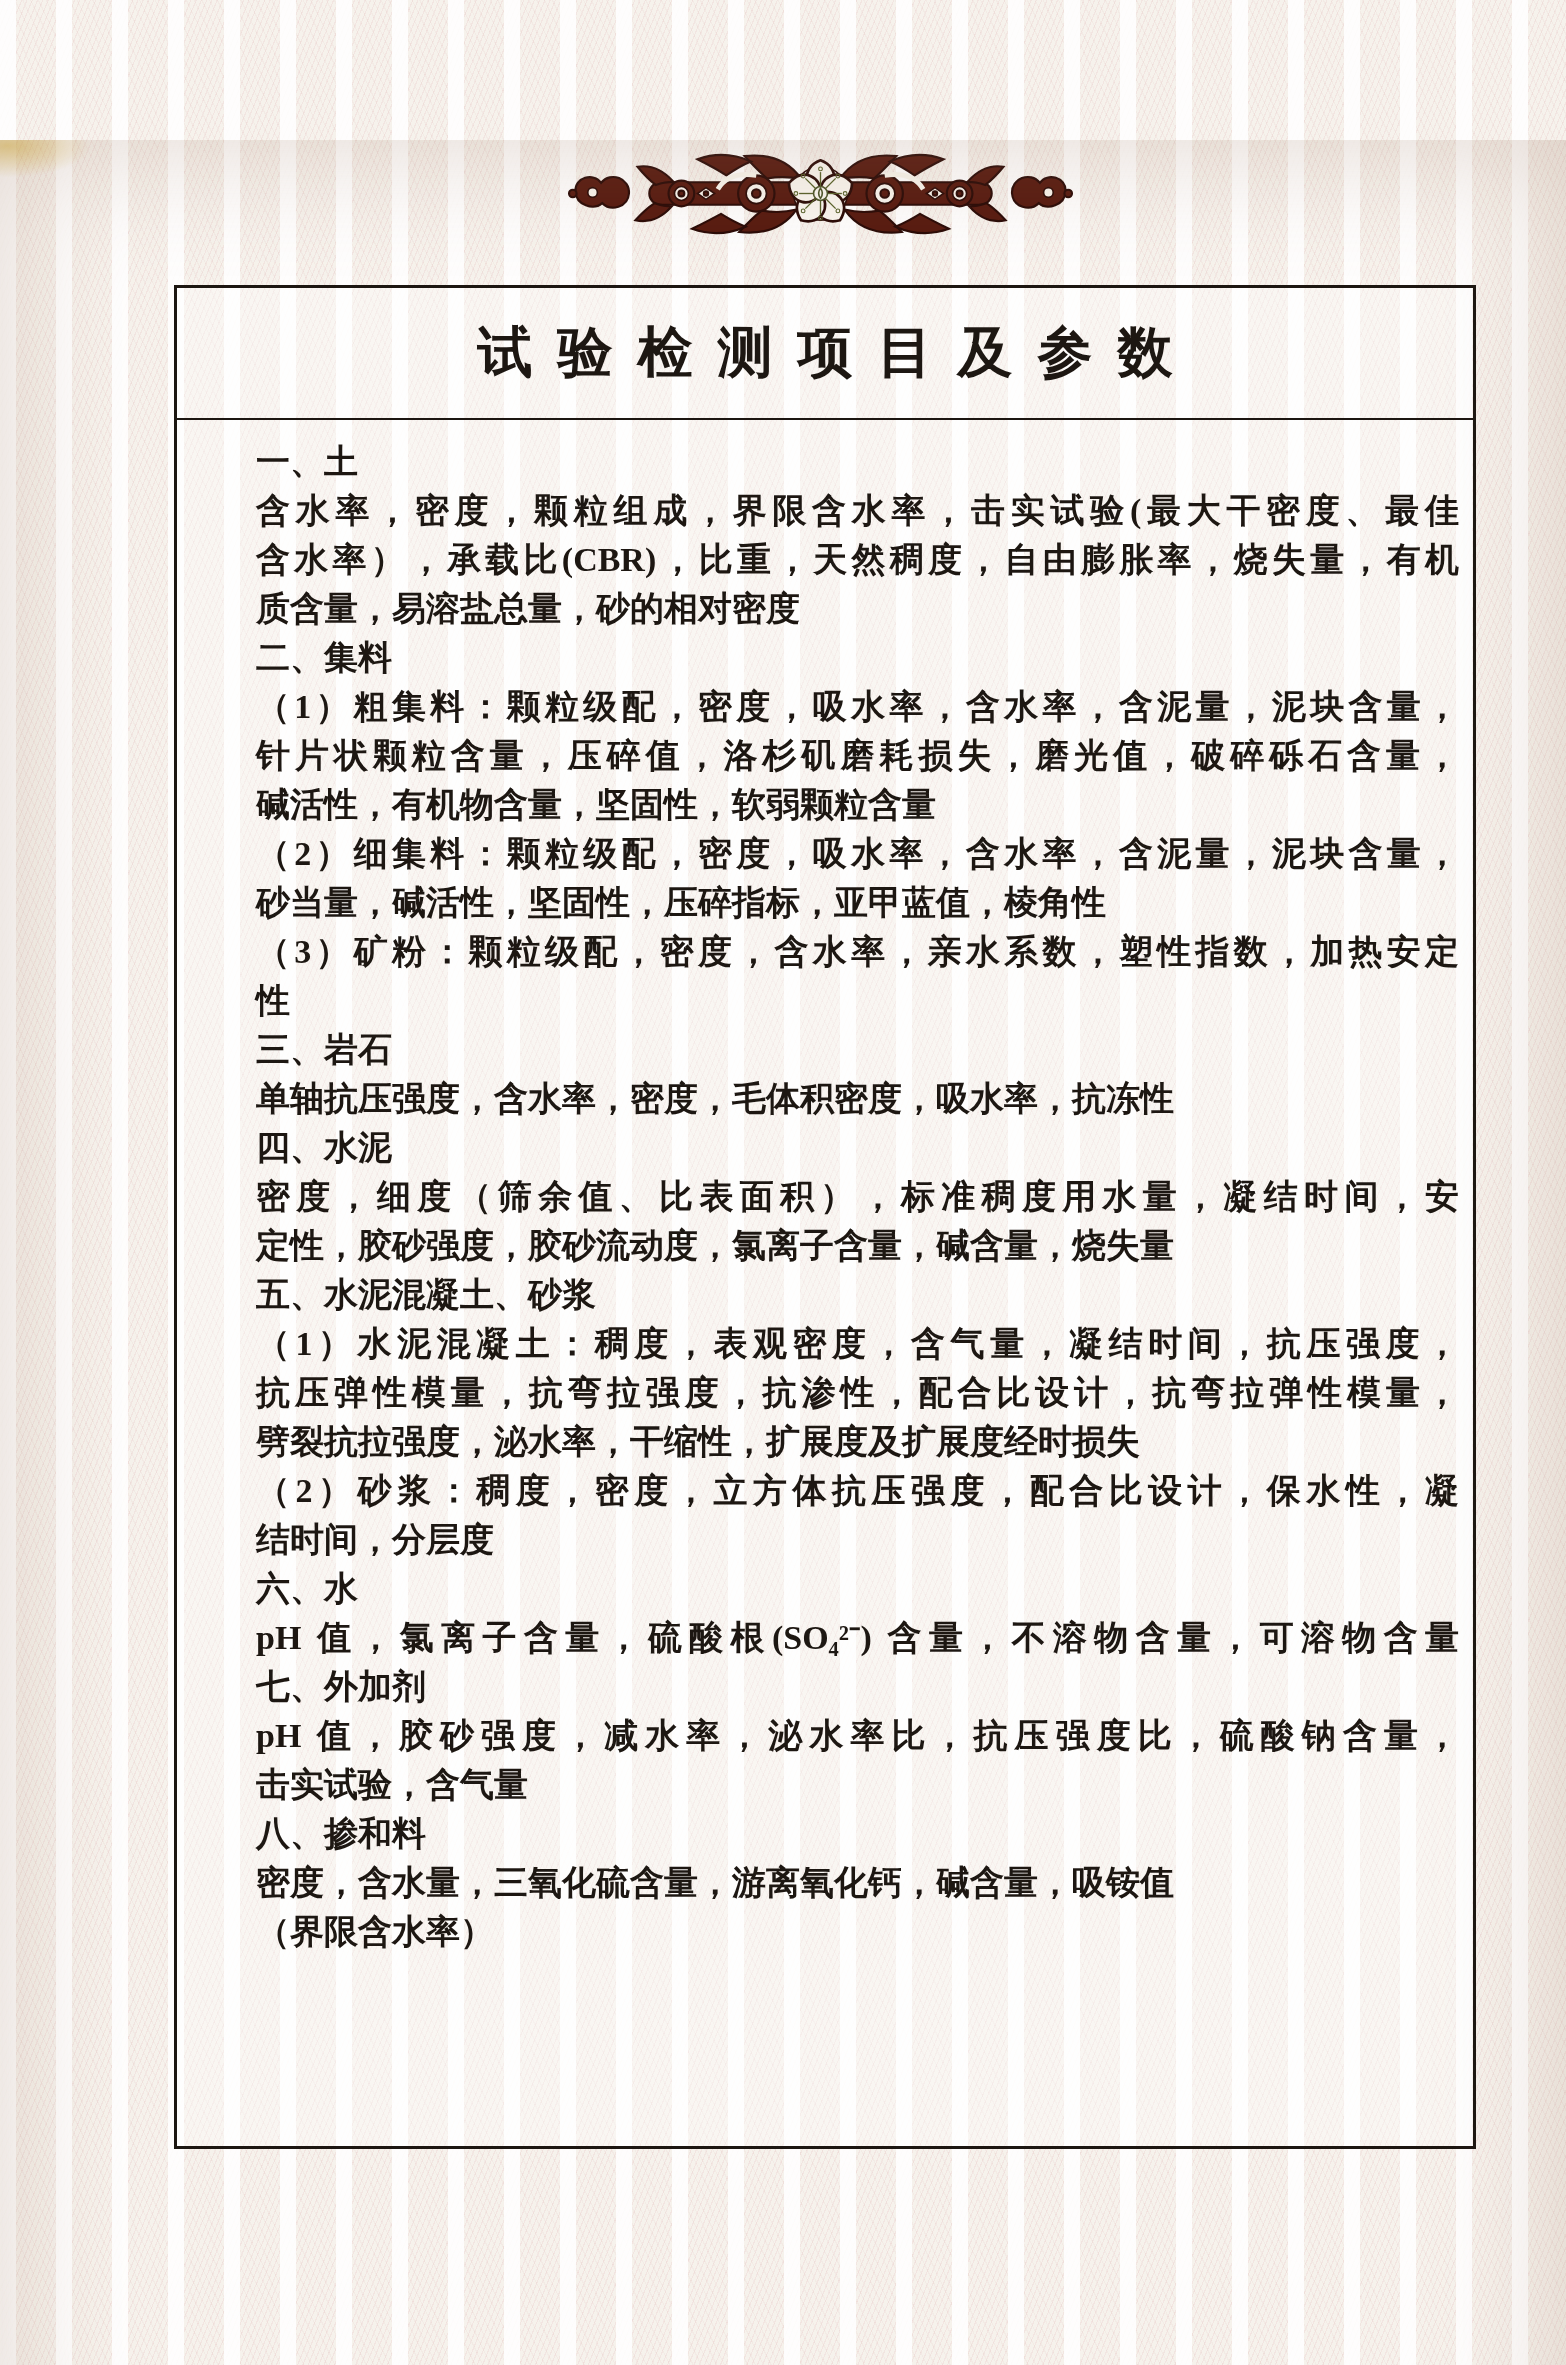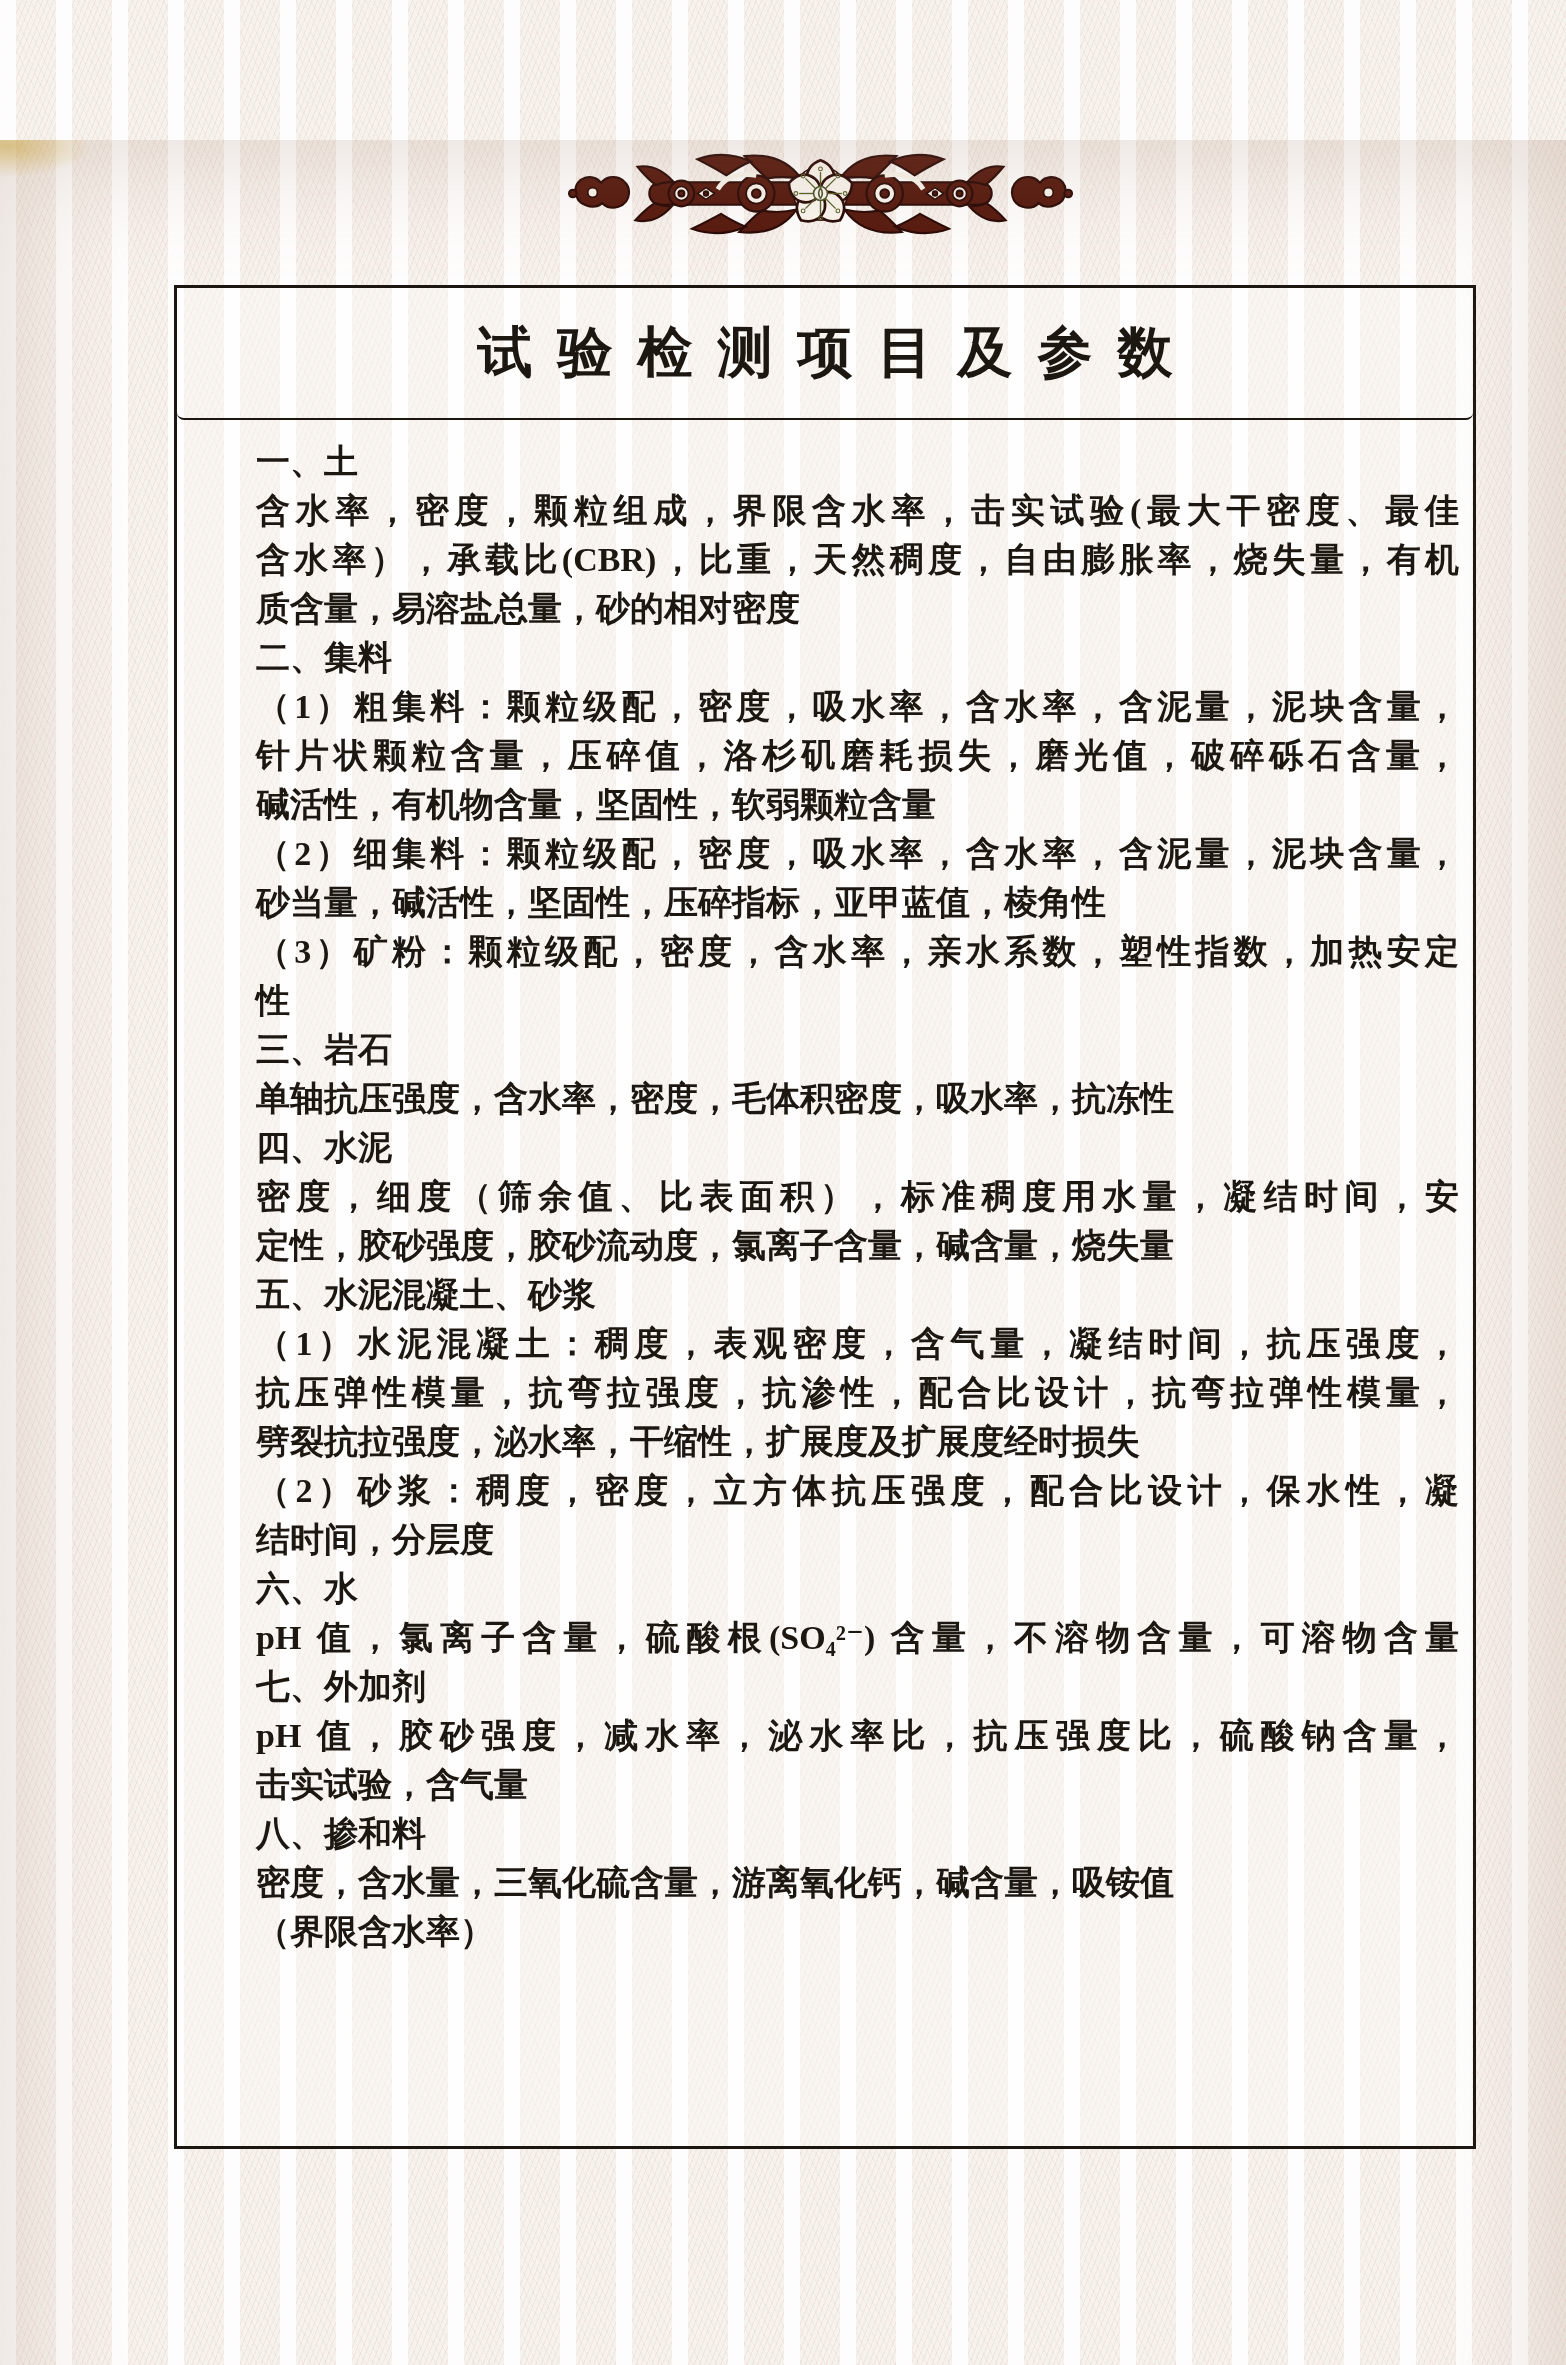--- a/index.html
+++ b/index.html
@@ -40,21 +40,21 @@
   .doc-box {
     position: relative;
     width: 1296px;
     margin: 38px 0 0 174px;
     border: 3.3px solid #1c1611;
     background: rgba(255,255,255,0.35);
   }
   .title-row {
     height: 130px;
     border-bottom: 2.7px solid #1c1611;
-    display: flex; align-items: center; justify-content: center; border-radius: 7px;
+    display: flex; align-items: center; justify-content: center;
   }
   .title-text {
     font-size: 55px;
     font-weight: 700;
     letter-spacing: 25px;
     padding-left: 25px;
     white-space: nowrap;
   }
   .doc-body {
     padding: 17.4px 14px 0 79px;
@@ -65,20 +65,21 @@
     font-weight: 700;
     line-height: 49px;
     height: 49px;
     white-space: nowrap;
     text-align: left;
   }
   .line.fill {
     white-space: normal;
     text-align: justify;
     text-align-last: justify;
+    font-family: Liberation Serif, serif;
   }
 </style>
 </head>
 <body>
 
 <div class="page">
 
   <div class="corner-smudge"></div>
 
   <svg class="ornament" viewBox="0 0 940 200" aria-hidden="true">

